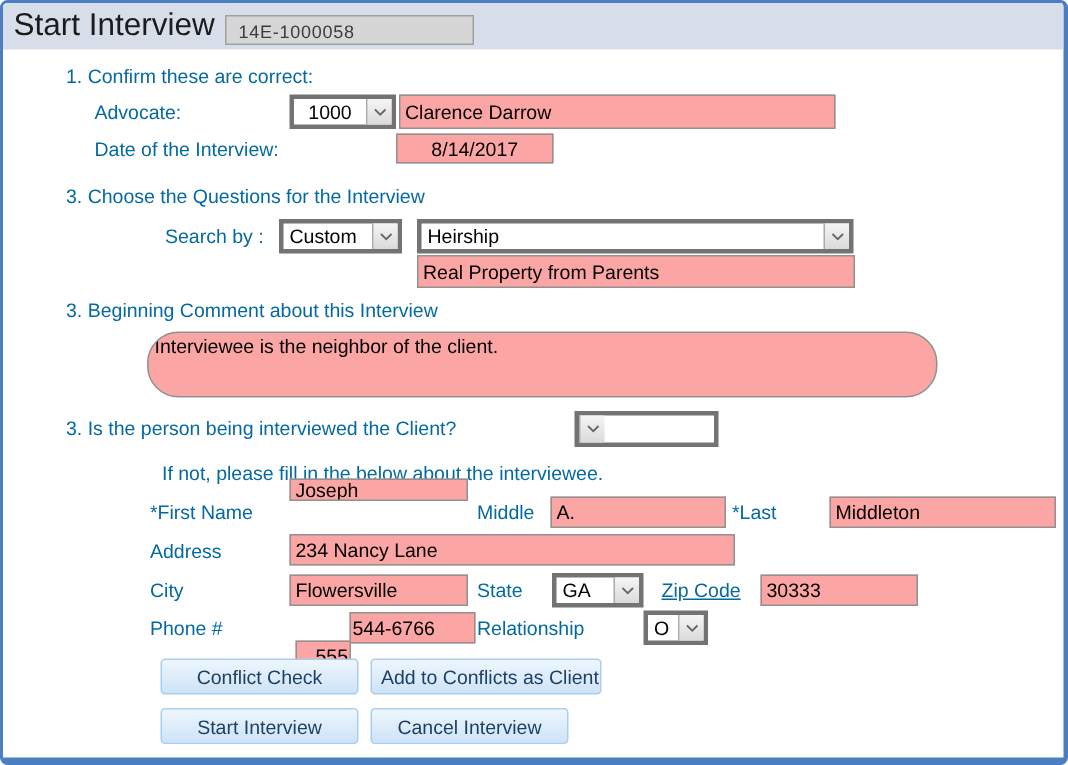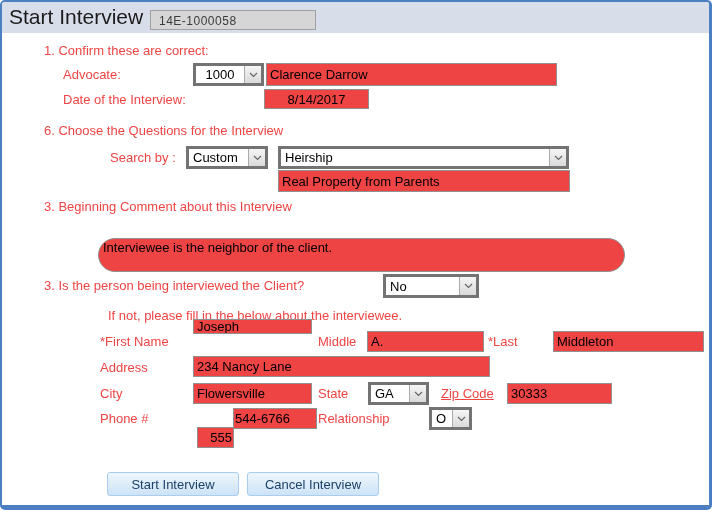--- a/index.html
+++ b/index.html
@@ -18,24 +18,24 @@
   .page-title {
     position:absolute; left:7px; top:3px;
     font-size:21px; color:#1b1b1b; white-space:nowrap;
   }
   .case-field {
     position:absolute; left:148px; top:8px; width:166px; height:20px;
     background:#d6d6d6; border:1px solid #a0a0a0;
     font-size:12px; color:#3c3c3c; padding:2px 4px 0 8px; letter-spacing:0.5px;
   }
   .lbl {
-    position:absolute; font-size:13px; color:#ef4444; white-space:nowrap;
+    position:absolute; font-size:13px; color:#0369a1; white-space:nowrap;
   }
   .inp {
-    position:absolute; border:1px solid #919191; background:#ef4444;
+    position:absolute; border:1px solid #919191; background:#fca5a5;
     font-family:"Liberation Sans", sans-serif; font-size:13px; color:#000;
     padding:1px 3px; margin:0;
   }
   .center { text-align:center; }
   .right { text-align:right;margin-top:19px; }
   textarea.inp { resize:none; line-height:14px; padding:2px 4px; }
   .sel {
     position:absolute; border:3px solid #737373; background:#fff;
     display:flex; align-items:stretch; cursor:default;
   }
@@ -73,46 +73,45 @@
     <span class="arrow">
         <svg width="9" height="6">
           <path d="M1 1 L4.5 4.5 L8 1" stroke="#666" stroke-width="1.2" fill="none"></path>
         </svg>
       </span>
   </div>
   <input class="inp" style="left: 264px; top: 61px; width: 291px; height: 23px;" value="Clarence Darrow">
   <div class="lbl" style="left:61px; top:90px;">Date of the Interview:</div>
   <input class="inp center" style="left: 262px; top: 87px; width: 105px; height: 20px;" value="8/14/2017">
 
-  <div class="lbl" style="left:42px; top:121px;">6. Choose the Questions for the Interview</div>
+  <div class="lbl" style="left:42px; top:121px;">3. Choose the Questions for the Interview</div>
   <div class="lbl" style="left:108px; top:148px;">Search by :</div>
   <div class="sel" style="left:184px; top:144px; width:82px; height:23px;justify-content:center;">
     <span class="txt">Custom</span>
     <span class="arrow">
         <svg width="9" height="6">
           <path d="M1 1 L4.5 4.5 L8 1" stroke="#666" stroke-width="1.2" fill="none"></path>
         </svg>
       </span>
   </div>
   <div class="sel" style="left:276px; top:144px; width:291px; height:23px;">
     <span class="txt">Heirship</span>
     <span class="arrow">
         <svg width="9" height="6">
           <path d="M1 1 L4.5 4.5 L8 1" stroke="#666" stroke-width="1.2" fill="none"></path>
         </svg>
       </span>
   </div>
   <input class="inp" style="left: 276px; top: 168px; width: 292px; height: 22px;" value="Real Property from Parents">
 
   <div class="lbl" style="left:42px; top:197px;">3. Beginning Comment about this Interview</div>
-  <textarea class="inp" style="left: 96px; top: 236px; width: 527px; height: 34px; border-radius: 21px;">Interviewee is the neighbor of the client.</textarea>
+  <textarea class="inp" style="left: 96px; top: 219px; width: 527px; height: 44px; border-radius: 21px;">Interviewee is the neighbor of the client.</textarea>
 
   <div class="lbl" style="left:42px; top:276px;">3. Is the person being interviewed the Client?</div>
   <div class="sel" style="left:381px; top:272px; width:96px; height:24px;">
-    <span class="txt">No</span>
     <span class="arrow">
         <svg width="9" height="6">
           <path d="M1 1 L4.5 4.5 L8 1" stroke="#666" stroke-width="1.2" fill="none"></path>
         </svg>
       </span>
   </div>
   <div class="lbl" style="left:106px; top:306px;">If not, please fill in the below about the interviewee.</div>
 
   <div class="lbl" style="left:98px; top:332px;">*First Name</div>
   <input class="inp" style="left: 191px; top: 317px; width: 119px; height: 15px;" value="Joseph">
@@ -144,16 +143,18 @@
   <div class="lbl" style="left:316px; top:409px;">Relationship</div>
   <div class="sel" style="left:427px; top:405px; width:43px; height:23px;">
     <span class="txt">O</span>
     <span class="arrow">
         <svg width="9" height="6">
           <path d="M1 1 L4.5 4.5 L8 1" stroke="#666" stroke-width="1.2" fill="none"></path>
         </svg>
       </span>
   </div>
 
+  <button class="btn" style="left:105px; top:437px; width:132px;">Conflict Check</button>
+  <button class="btn" style="left:245px; top:437px; width:154px;">Add to Conflicts as Client</button>
   <button class="btn" style="left:105px; top:470px; width:132px;">Start Interview</button>
   <button class="btn" style="left:245px; top:470px; width:132px;">Cancel Interview</button>
 
 </div>
 
 </body></html>

